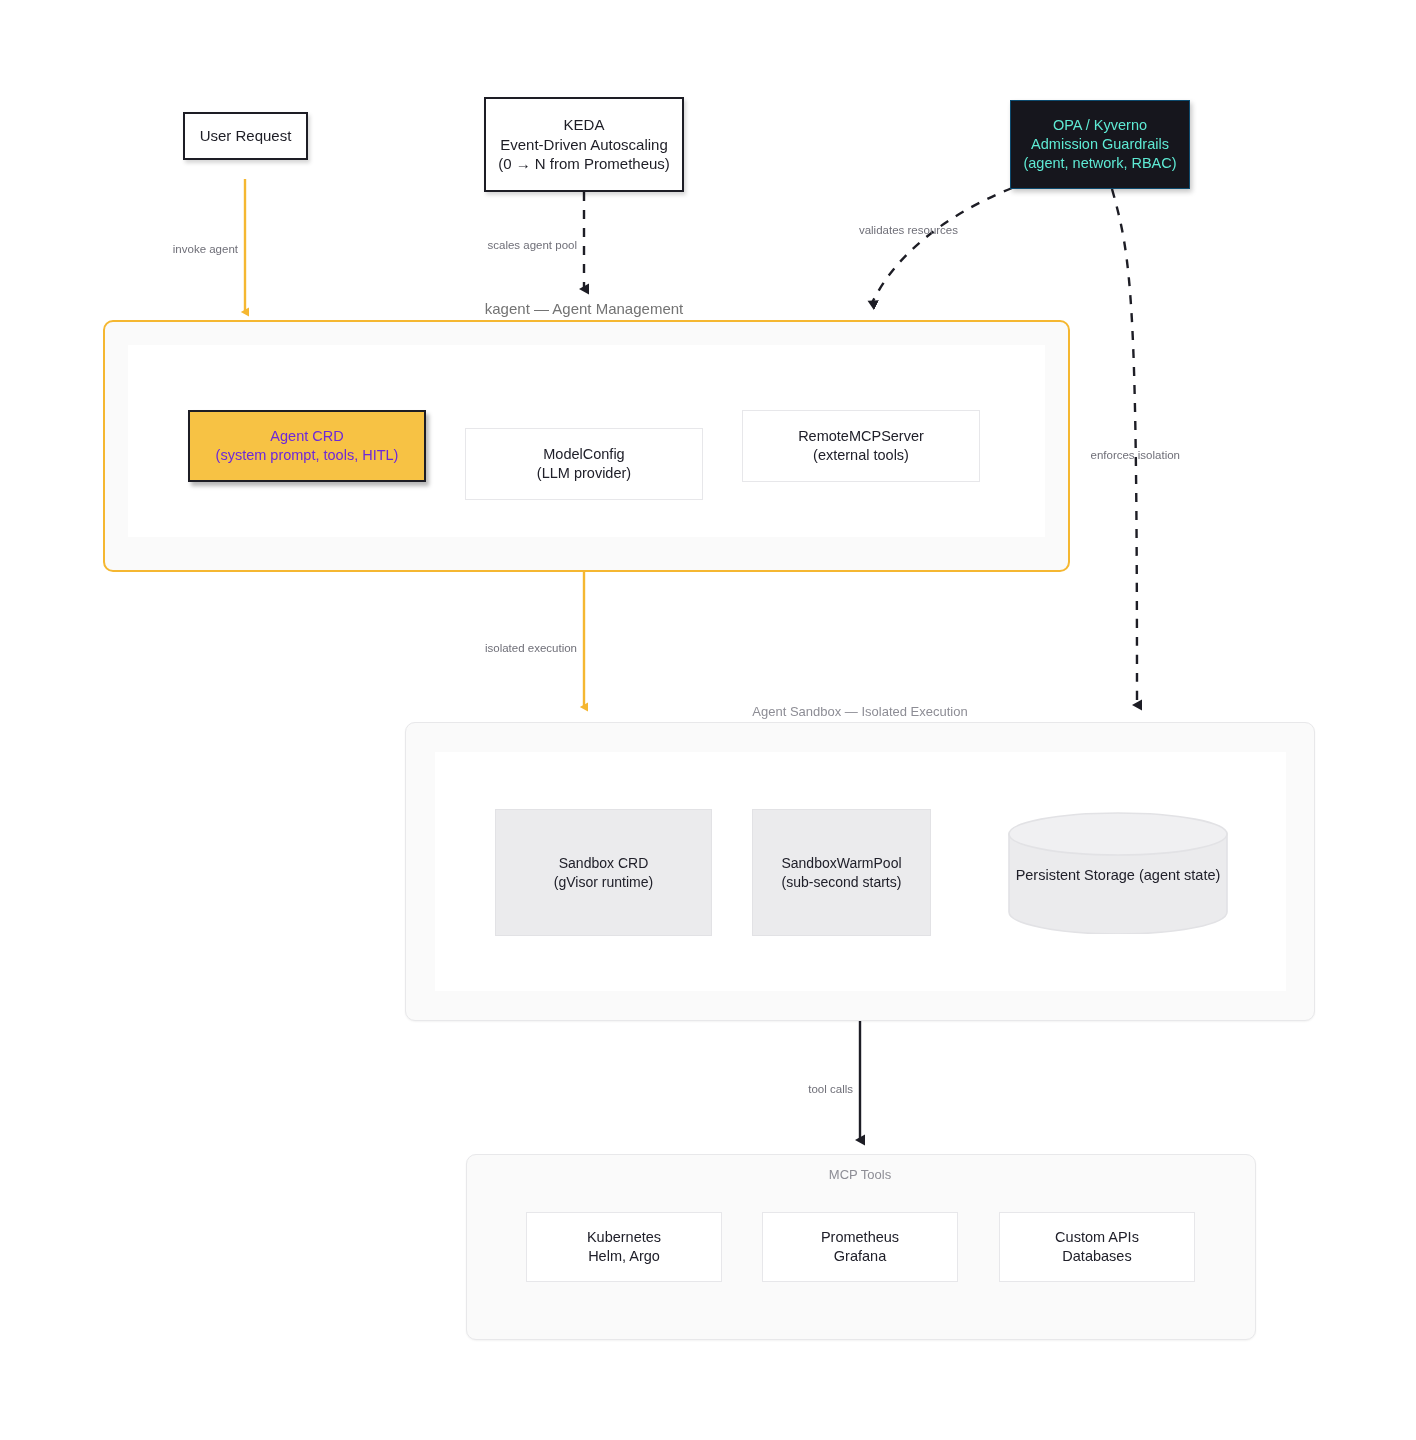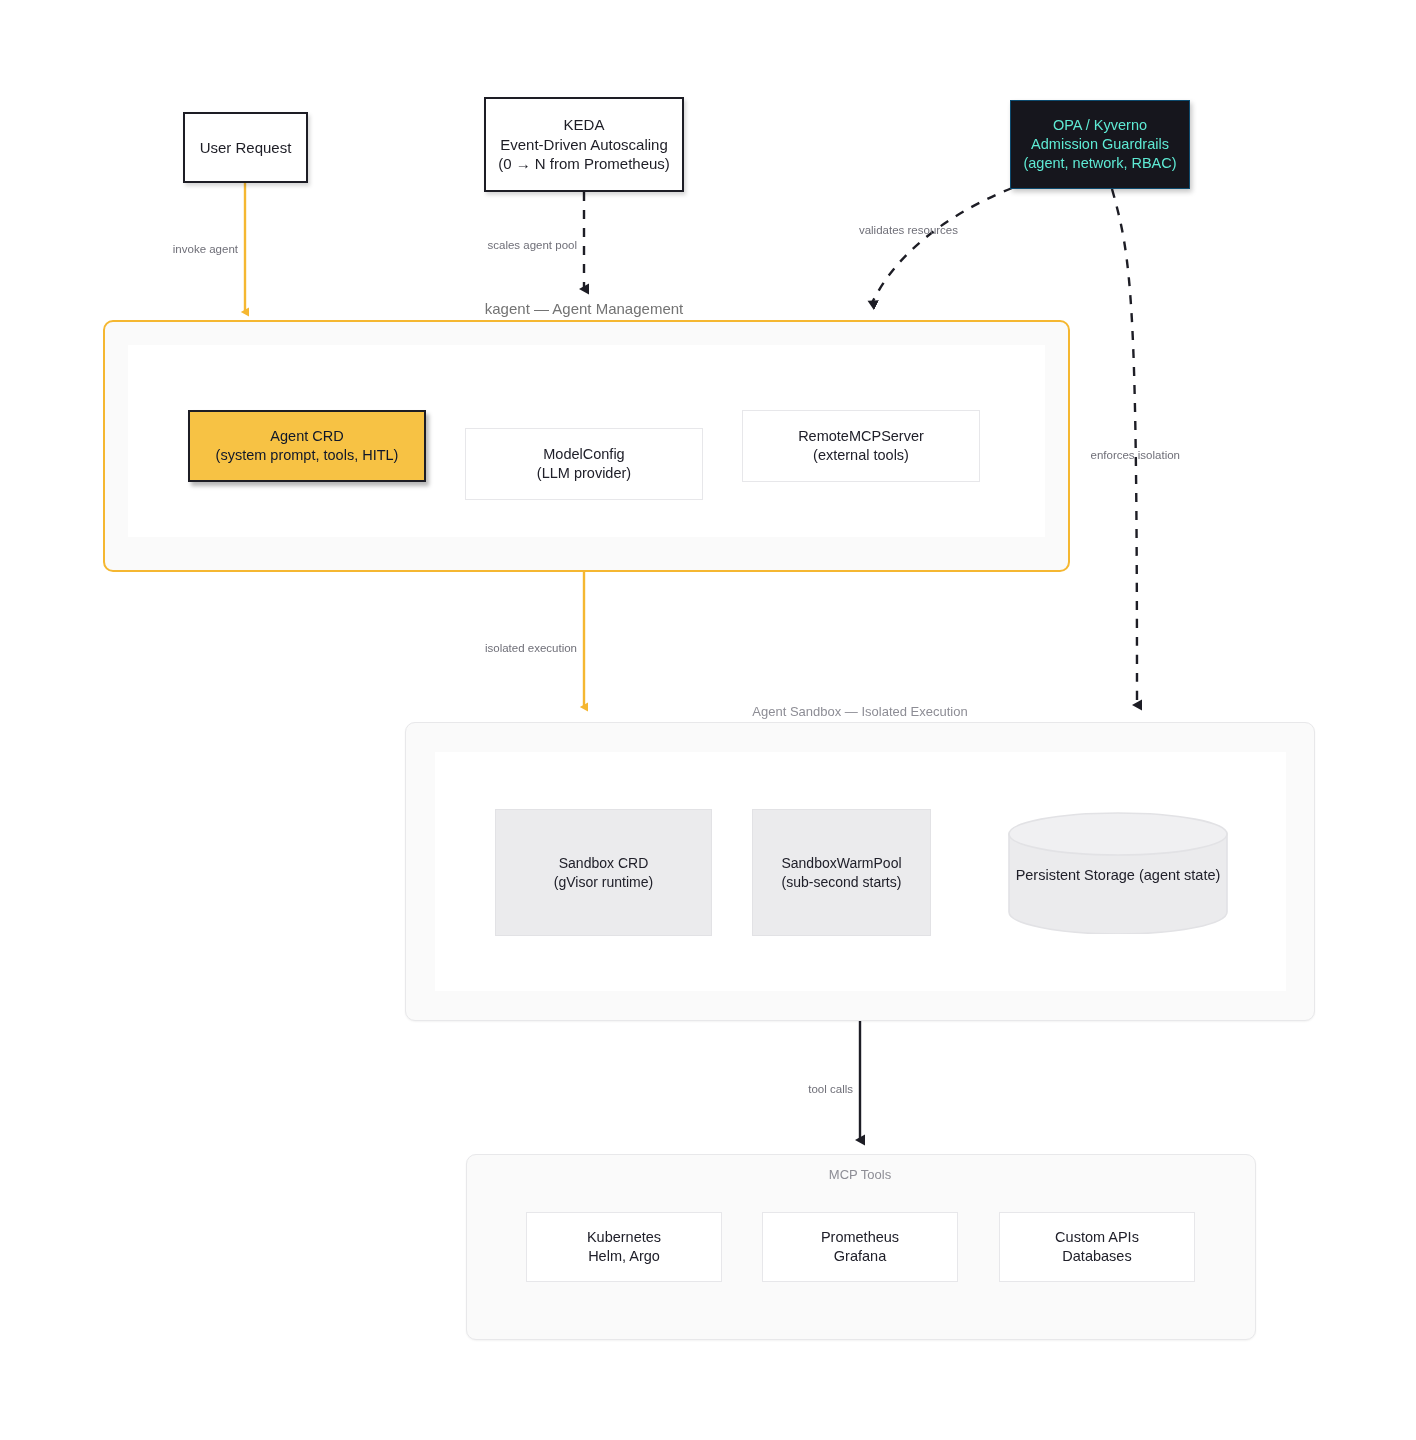--- a/index.html
+++ b/index.html
@@ -45,21 +45,21 @@
   .node-dark-fill {
     background: #16161d;
     border: 1px solid #0c4a6e;
     color: #5eead4;
     font-size: 14.5px;
     box-shadow: 2px 3px 5px rgba(0,0,0,0.22);
   }
   .node-accent {
     background: #f7c244;
     border: 2px solid #1d1d25;
-    color: #0f172a;
+    color: #6d28d9;
     font-size: 14.5px;
     box-shadow: 3px 4px 4px rgba(0,0,0,0.28);
   }
   .node-plain {
     background: #ffffff;
     border: 1.6px solid #e7e7ea;
     color: #20202a;
     font-size: 14.5px;
   }
   .node-grey {
@@ -154,21 +154,21 @@
     </g>
   </svg>
 
   <div class="edge-label" style="left:238px; top:249px;">invoke agent</div>
   <div class="edge-label" style="left:577px; top:245px;">scales agent pool</div>
   <div class="edge-label" style="left:958px; top:230px;">validates resources</div>
   <div class="edge-label" style="left:1180px; top:455px;">enforces isolation</div>
   <div class="edge-label" style="left:577px; top:648px;">isolated execution</div>
   <div class="edge-label" style="left:853px; top:1089px;">tool calls</div>
 
-  <div class="abs node node-dark-outline" style="left:183px; top:112px; width:125px; height:71px;">
+  <div class="abs node node-dark-outline" style="left:183px; top:112px; width:125px; height:48px;">
     <span class="lines">
       <span class="l">User Request</span>
     </span>
   </div>
 
   <div class="abs node node-dark-outline" style="left:484px; top:97px; width:200px; height:95px;">
     <span class="lines">
       <span class="l">KEDA</span>
       <span class="l">Event-Driven Autoscaling</span>
       <span class="l">(0 → N from Prometheus)</span>

